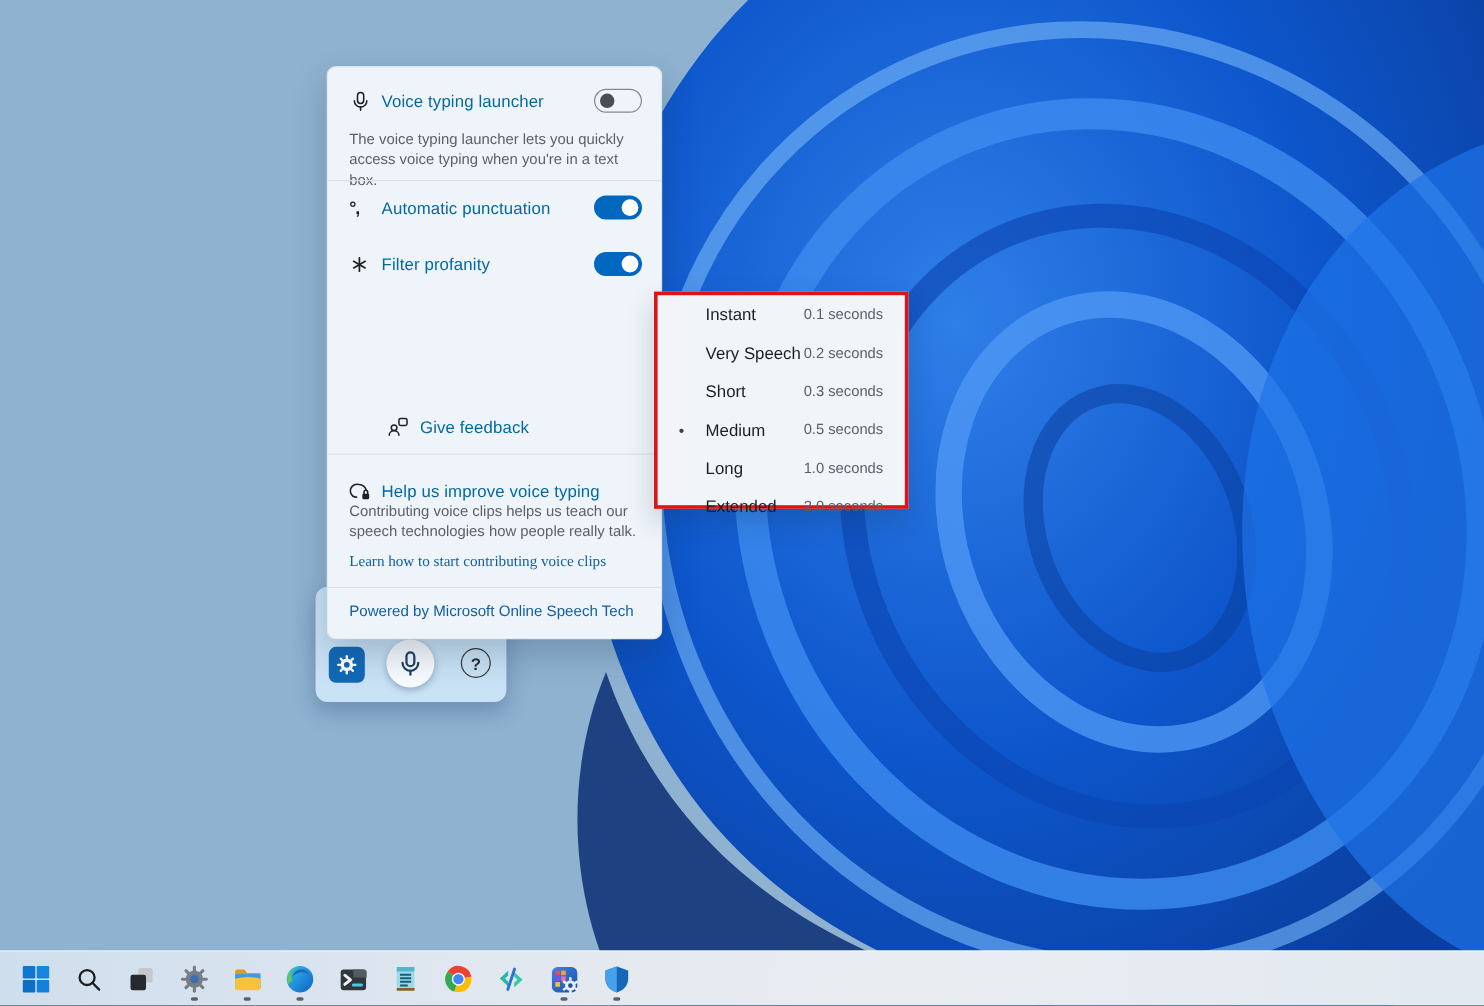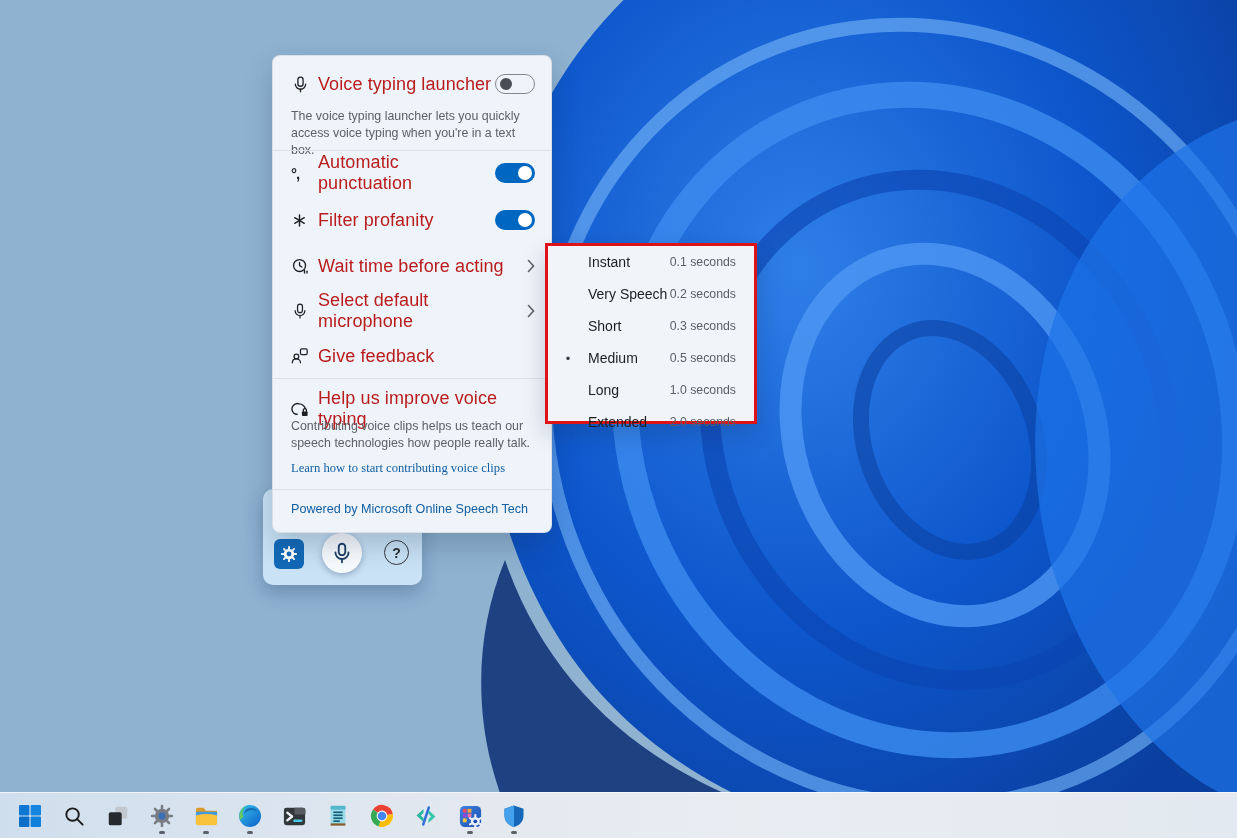--- a/index.html
+++ b/index.html
@@ -21,21 +21,21 @@
   .vt-help-btn{position:absolute;left:121px;top:51px;width:25px;height:25px;border-radius:50%;
     border:1.6px solid #33373b;color:#2a2e33;font-size:14px;font-weight:600;
     display:flex;align-items:center;justify-content:center;cursor:pointer;background:transparent;}
 
   
   .flyout{position:absolute;left:272px;top:55px;width:280px;height:478px;border-radius:8px;
     background:#eff4fa;border:1px solid rgba(60,80,100,.12);
     box-shadow:0 12px 28px rgba(20,40,70,.22);}
   .f-row{position:absolute;left:0;right:0;display:flex;align-items:center;padding:0 16px 0 18px;cursor:pointer;}
   .f-ic{flex:0 0 27px;display:flex;align-items:center;color:#1f2023;}
-  .f-label{flex:1;font-size:18px;color:#b91c1c;letter-spacing:.1px;}
+  .f-label{flex:1;font-size:14px;color:#0369a1;letter-spacing:.1px;}
   .f-desc{position:absolute;left:18px;right:14px;font-size:12.4px;line-height:1.36;color:#5d6166;}
   .f-div{position:absolute;left:0;right:0;height:1px;background:#dde2e8;}
   .f-link{position:absolute;left:18px;right:14px;font-size:12.6px;color:#115ea3;cursor:pointer;}
   .toggle{position:relative;width:40px;height:20px;border-radius:10px;flex:0 0 40px;cursor:pointer;}
   .toggle.on{background:#0067c0;}
   .toggle.on::after{content:"";position:absolute;right:3px;top:3px;width:14px;height:14px;border-radius:50%;background:#fff;}
   .toggle.off{border:1px solid #81868c;background:transparent;}
   .toggle.off::after{content:"";position:absolute;left:4px;top:3px;width:12px;height:12px;border-radius:50%;background:#484e55;}
   .chev{flex:0 0 12px;display:flex;justify-content:flex-end;color:#5f6368;}
   .punct-glyph{font-size:15px;font-weight:700;color:#1f2023;letter-spacing:-1px;line-height:1;}
@@ -141,54 +141,23 @@
         <svg viewBox="0 0 20 20" width="17" height="17" stroke="#1f2023" stroke-width="1.7" stroke-linecap="round">
           <line x1="10" y1="3.5" x2="10" y2="16.5"></line>
           <line x1="10" y1="3.5" x2="10" y2="16.5" transform="rotate(60 10 10)"></line>
           <line x1="10" y1="3.5" x2="10" y2="16.5" transform="rotate(120 10 10)"></line>
         </svg>
       </span>
       <span class="f-label">Filter profanity</span>
       <span class="toggle on"></span>
     </div>
 
-    <div class="f-row" style="top:188px;height:44px;">
-      <span class="f-ic">
-        <svg viewBox="0 0 20 20" width="19" height="19" fill="none" stroke="#1f2023" stroke-width="1.4" stroke-linecap="round">
-          <circle cx="9" cy="9" r="6.3"></circle>
-          <path d="M9 5.8 V9 L11.4 10.6"></path>
-          <line x1="14.2" y1="13.8" x2="14.2" y2="16.8"></line>
-          <line x1="16.8" y1="15" x2="16.8" y2="16.8"></line>
-        </svg>
-      </span>
-      <span class="f-label">Wait time before acting</span>
-      <span class="chev">
-        <svg viewBox="0 0 8 14" width="8" height="14" fill="none" stroke="#5f6368" stroke-width="1.6" stroke-linecap="round">
-            <polyline points="1.5,1.5 6.5,7 1.5,12.5"></polyline>
-          </svg>
-      </span>
-    </div>
-
-    <div class="f-row" style="top:233px;height:44px;">
-      <span class="f-ic">
-        <svg viewBox="0 0 22 22" width="18" height="18" fill="none" stroke="#1f2023" stroke-width="1.5" stroke-linecap="round">
-          <rect x="8" y="2.5" width="6" height="10.5" rx="3"></rect>
-            <path d="M5 10.5 a6 6 0 0 0 12 0"></path>
-            <line x1="11" y1="16.5" x2="11" y2="19.5"></line>
-        </svg>
-      </span>
-      <span class="f-label">Select default microphone</span>
-      <span class="chev">
-        <svg viewBox="0 0 8 14" width="8" height="14" fill="none" stroke="#5f6368" stroke-width="1.6" stroke-linecap="round">
-            <polyline points="1.5,1.5 6.5,7 1.5,12.5"></polyline>
-          </svg>
-      </span>
-    </div>
-
-    <div class="f-row" style="top:279px;height:42px;">
+
+
+    <div class="f-row" style="top:279px;height:42px;margin-left:32px;">
       <span class="f-ic">
         <svg viewBox="0 0 20 20" width="18" height="18" fill="none" stroke="#1f2023" stroke-width="1.4" stroke-linecap="round" stroke-linejoin="round">
           <rect x="10.5" y="2" width="7.5" height="6.5" rx="1.6"></rect>
           <circle cx="6" cy="10.5" r="2.6"></circle>
           <path d="M1.5 17.5 c0-2.6 2-4.2 4.5-4.2 s4.5 1.6 4.5 4.2"></path>
         </svg>
       </span>
       <span class="f-label">Give feedback</span>
     </div>
 

